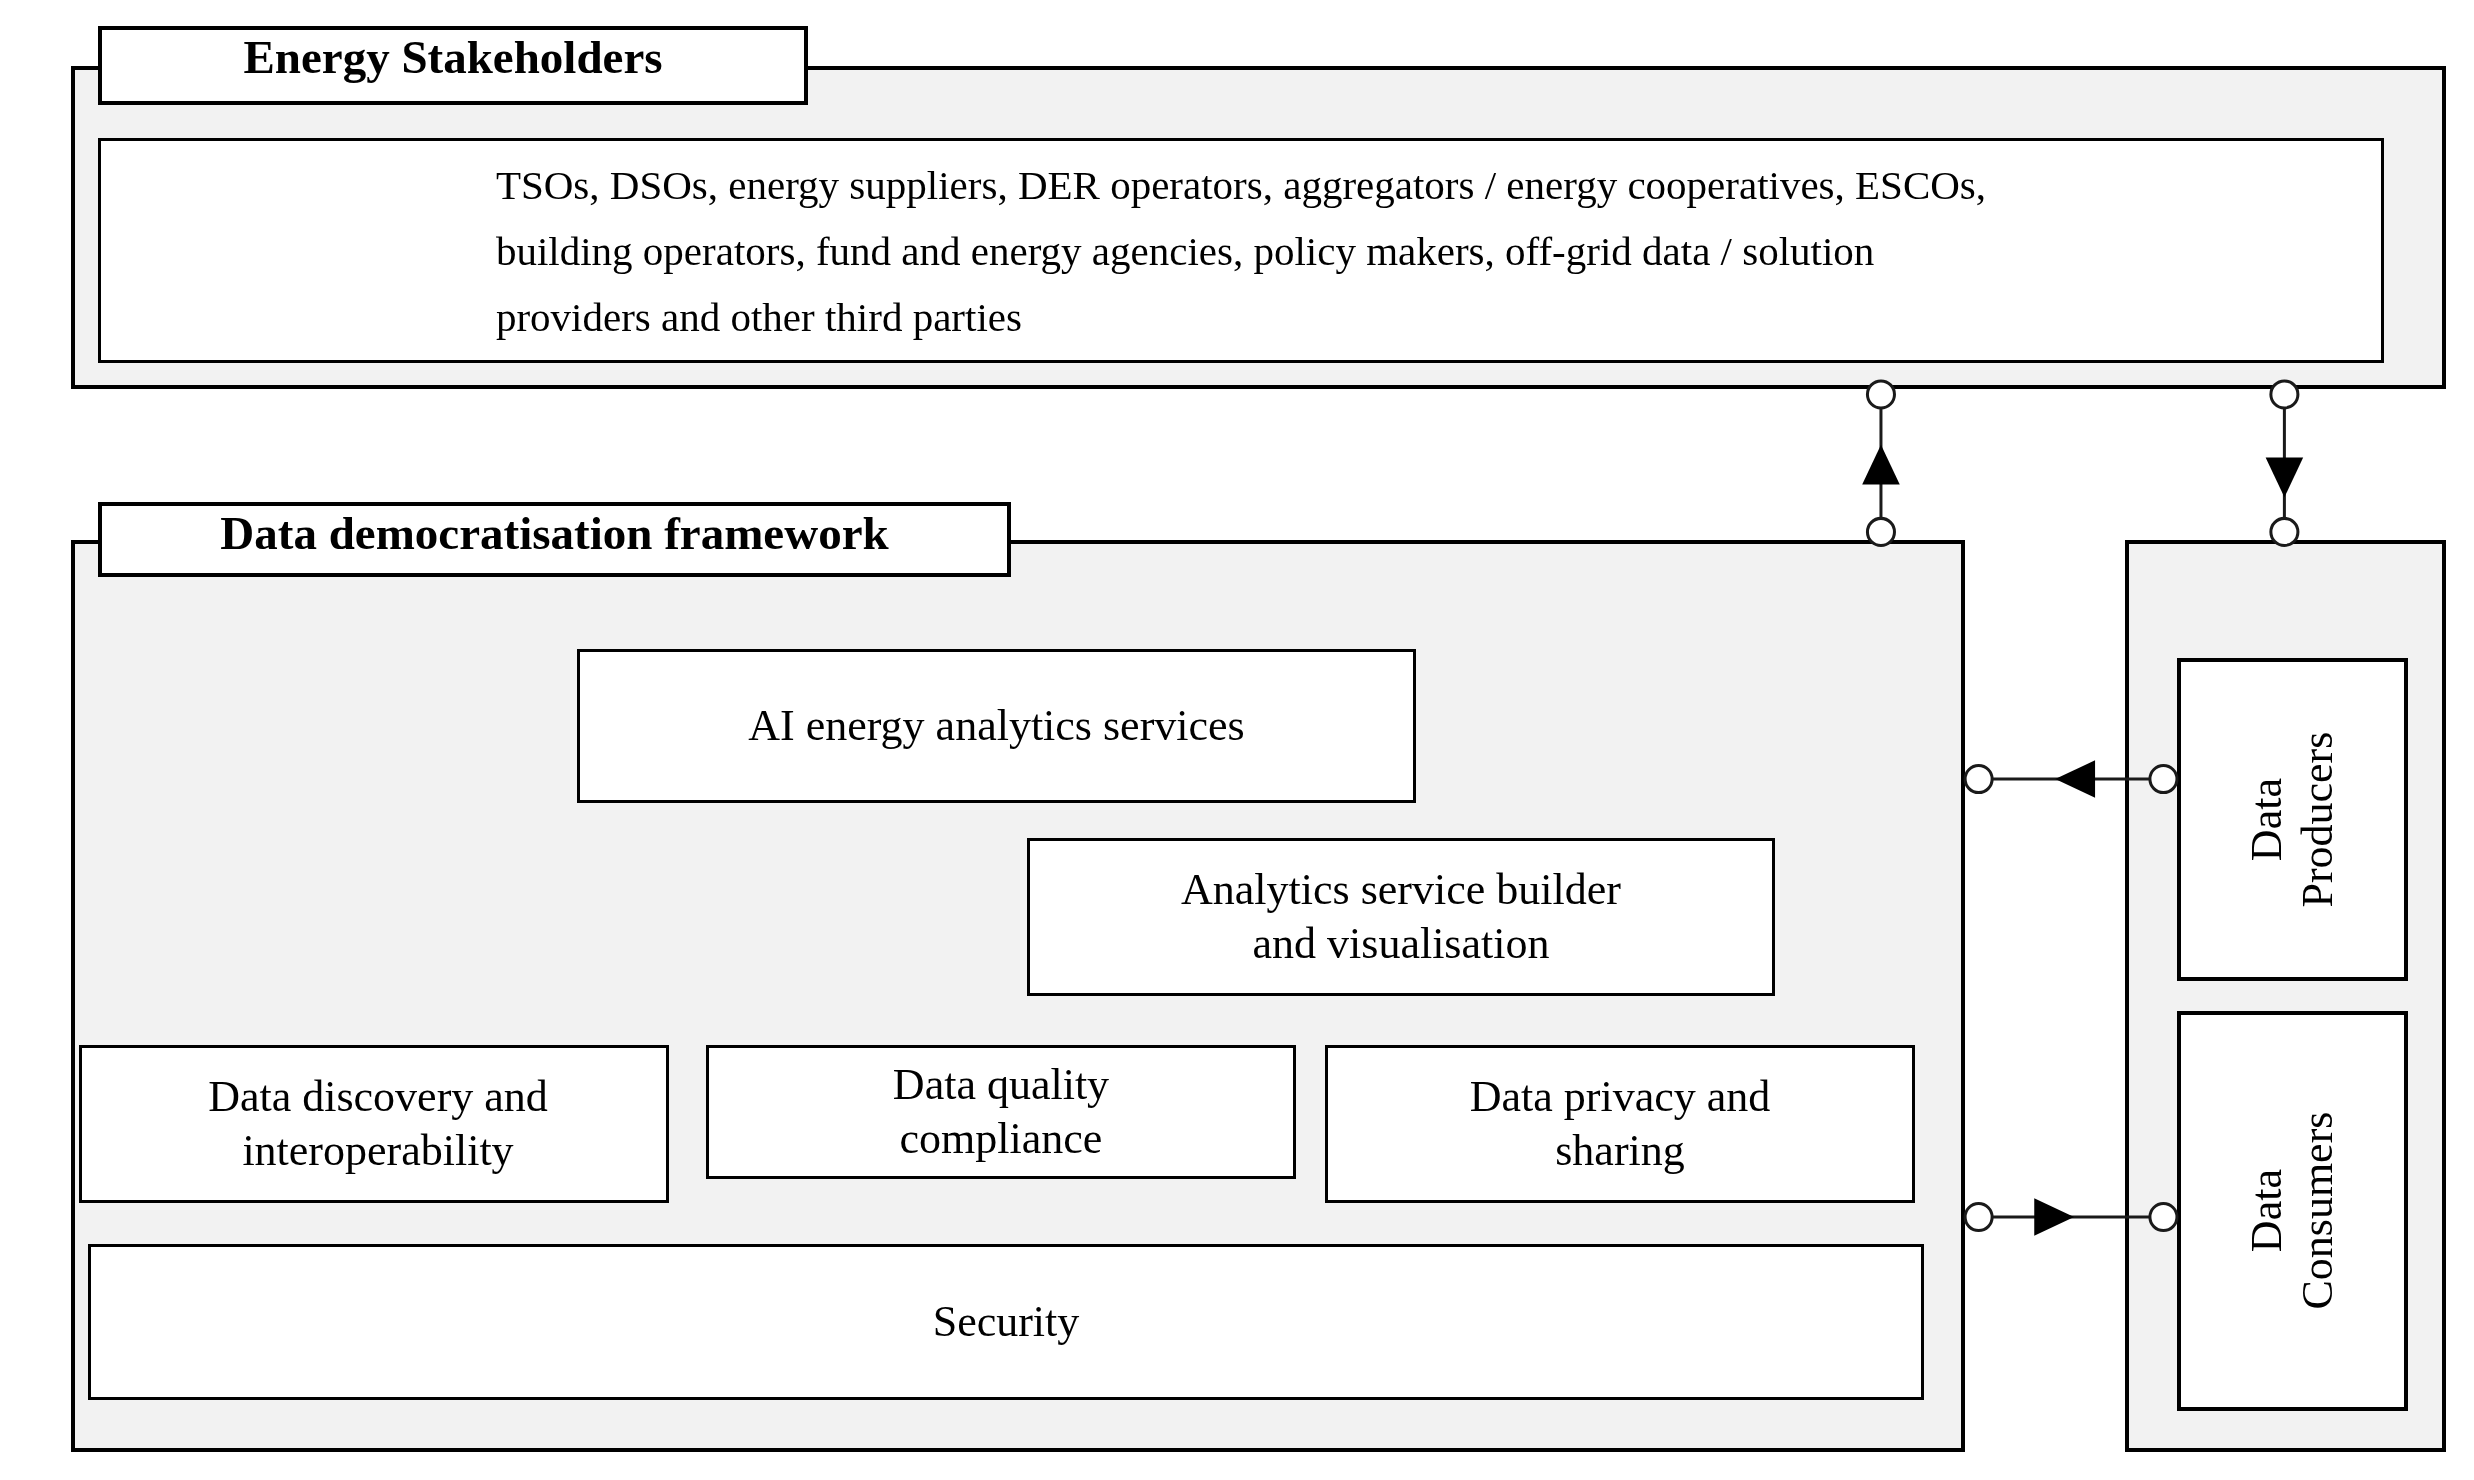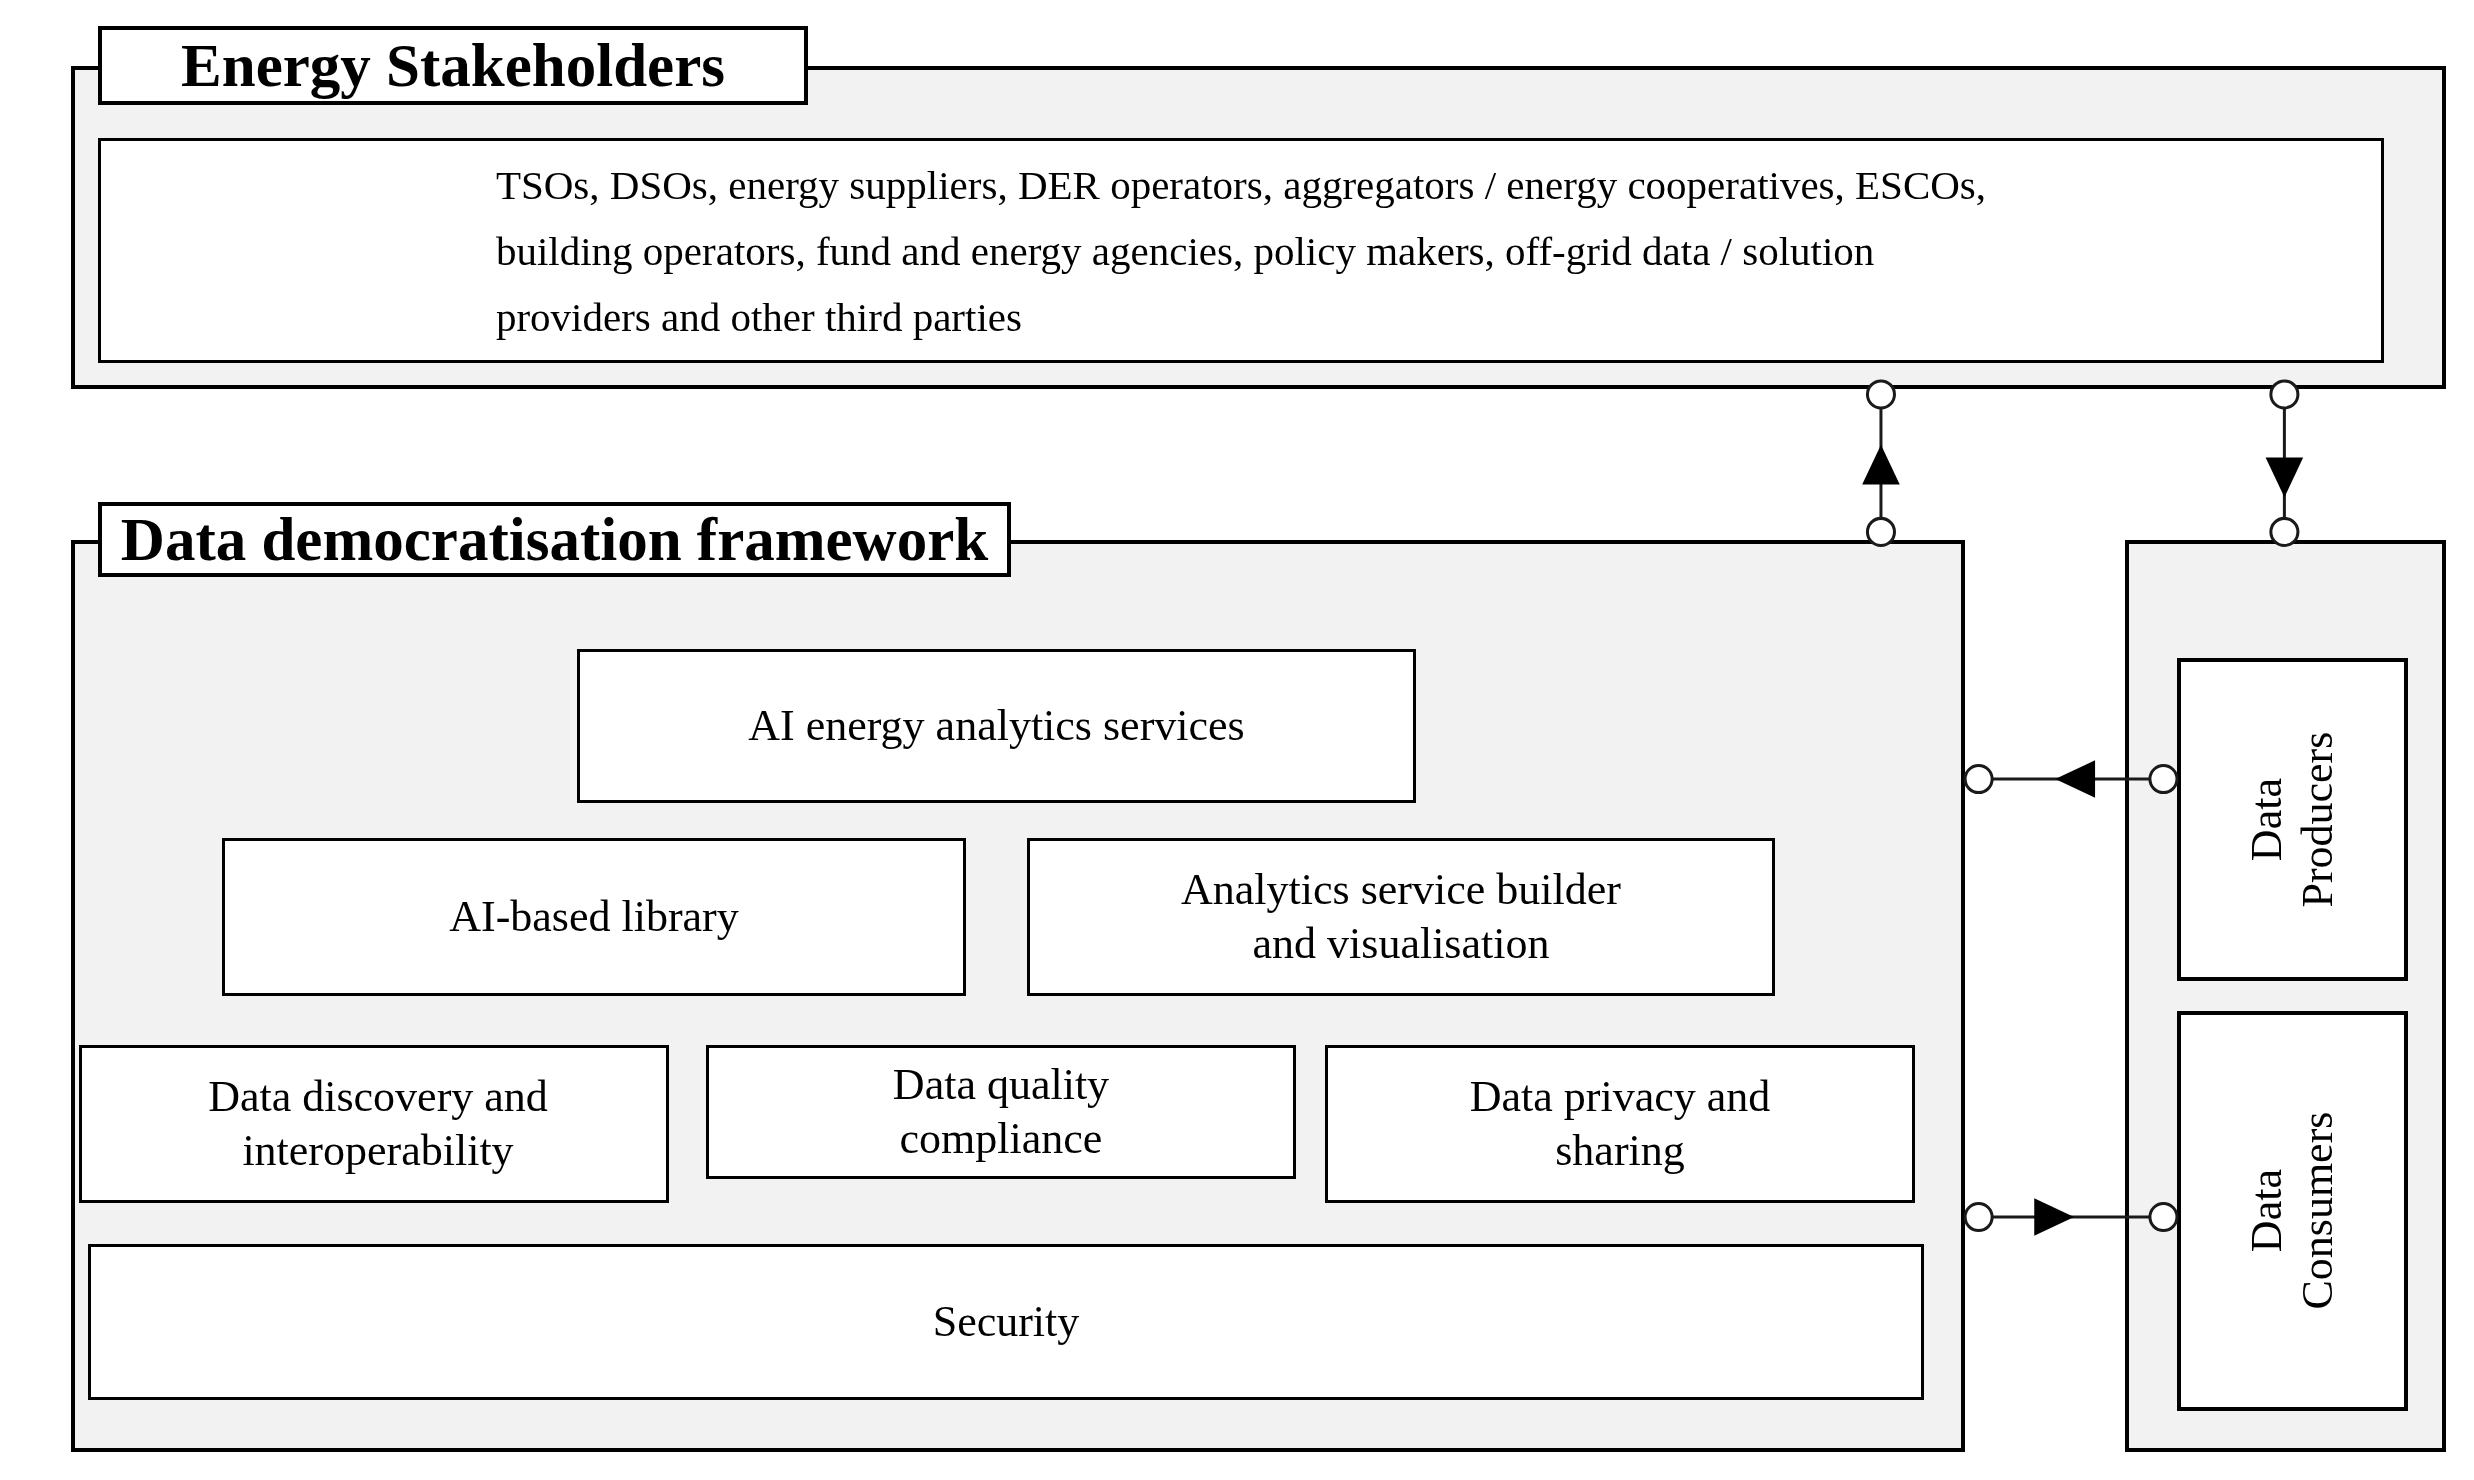--- a/index.html
+++ b/index.html
@@ -21,24 +21,23 @@
     background: #f2f2f2;
     border: 4.5px solid #000000;
     box-sizing: border-box;
   }
   .title-box {
     position: absolute;
     background: #ffffff;
     border: 4.5px solid #000000;
     box-sizing: border-box;
     display: flex;
-    align-items: center;
     justify-content: center;
     font-weight: bold;
-    font-size: 61px;
+    font-size: 47px;
     z-index: 5;
     white-space: nowrap;
   }
   .node-box {
     position: absolute;
     background: #ffffff;
     border: 3.8px solid #000000;
     box-sizing: border-box;
     display: flex;
     align-items: center;
@@ -98,23 +97,20 @@
 
   <div class="container-box" style="left:71px; top:540px; width:1894px; height:912px;"></div>
   <div class="title-box" style="left:98px; top:502px; width:913px; height:75px;">
     <span>Data democratisation framework</span>
   </div>
 
   <div class="node-box" style="left:577px; top:637px; width:839px; height:154px;margin-top:12px;">
     <span>AI energy analytics services</span>
   </div>
 
-  <div class="node-box" style="left:222px; top:838px; width:744px; height:158px;">
-    <span>AI-based library</span>
-  </div>
 
   <div class="node-box" style="left:1027px; top:838px; width:748px; height:158px;">
     <span>Analytics service builder
 and visualisation</span>
   </div>
 
   <div class="node-box" style="left:79px; top:1045px; width:590px; height:158px;padding-left:8px;">
     <span>Data discovery and
 interoperability</span>
   </div>

